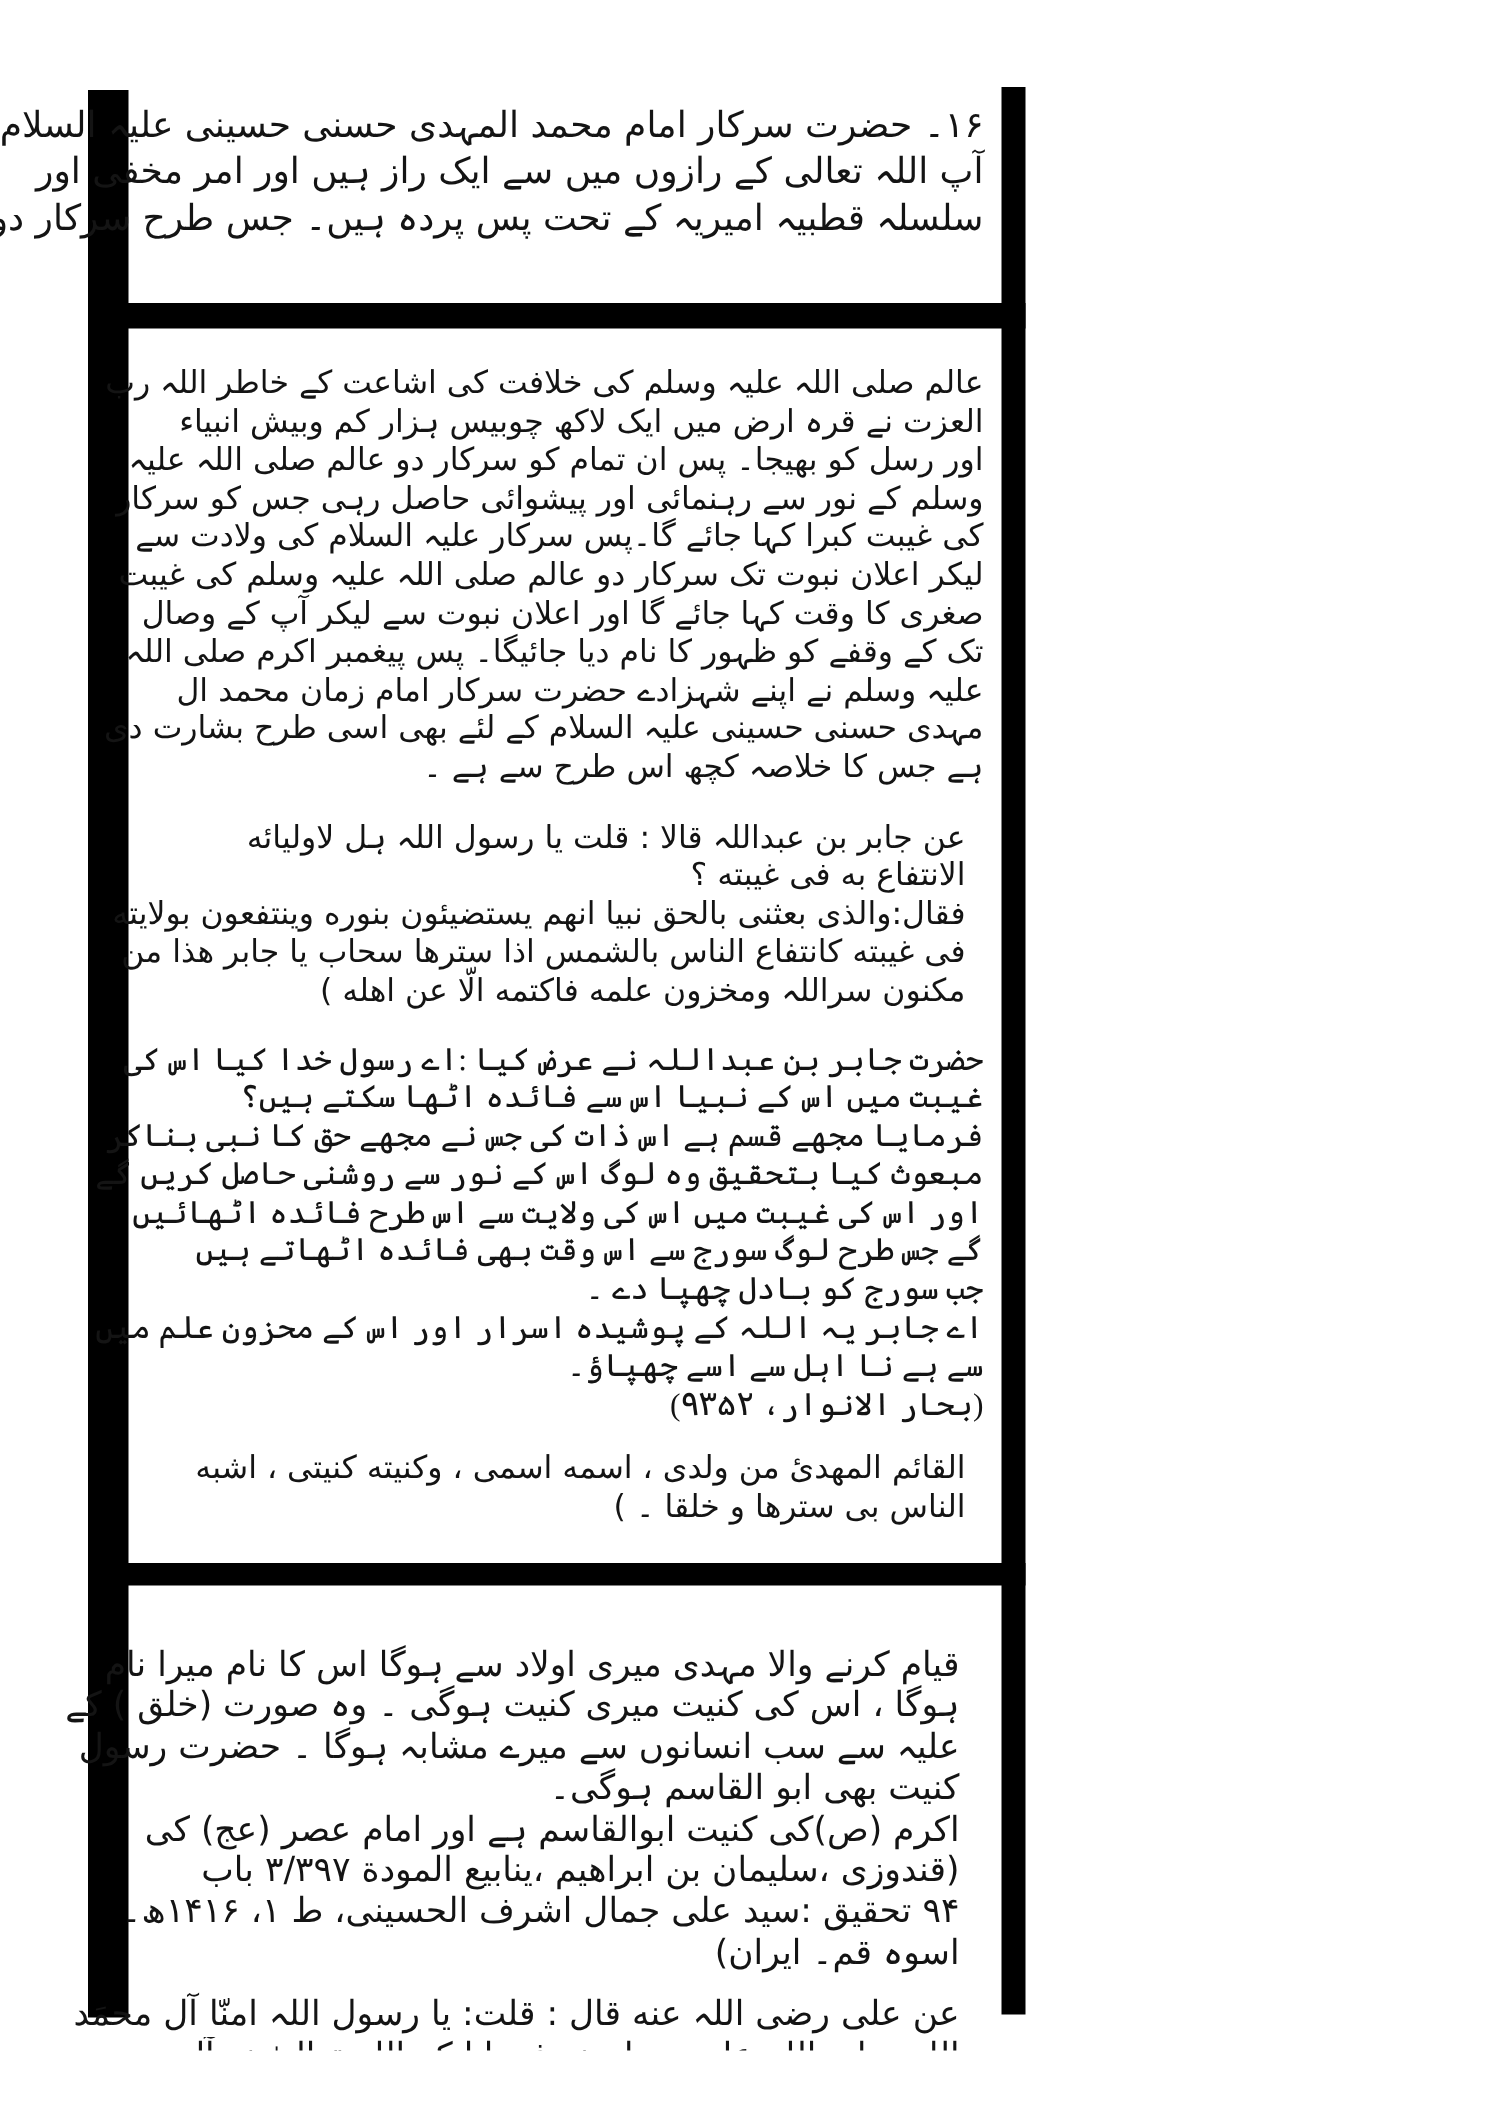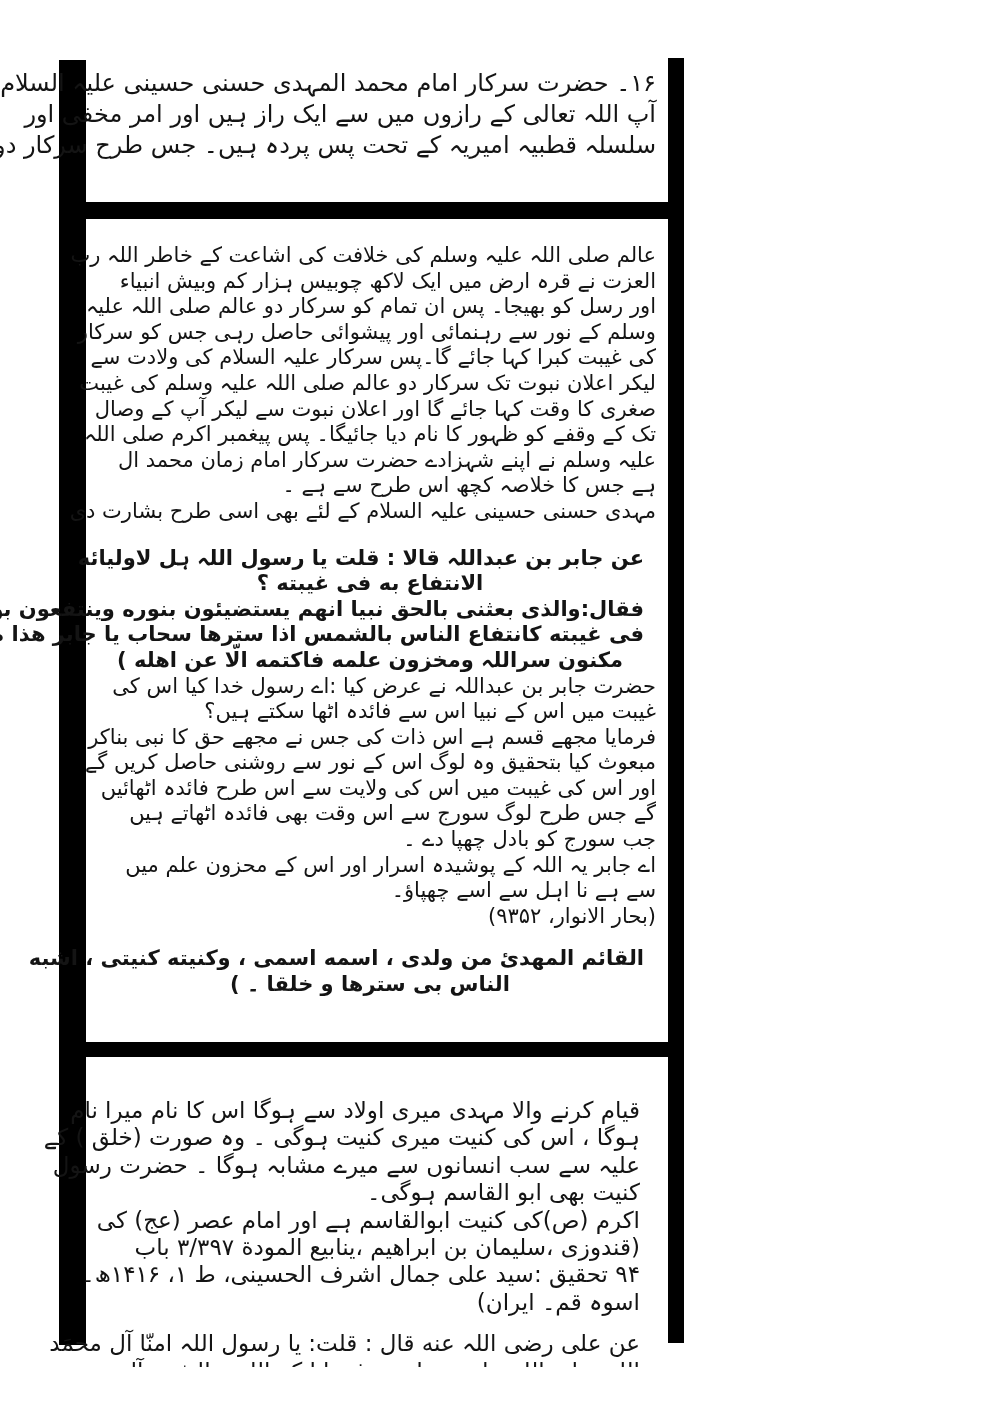--- a/index.html
+++ b/index.html
@@ -18,23 +18,23 @@
   .hbar-1{left:78px;top:202px;width:606px;height:17px;}
   .hbar-2{left:78px;top:1042px;width:606px;height:15px;}
 
   .txt{position:absolute;direction:rtl;text-align:right;}
   .line{white-space:nowrap;}
 
   .sec1{left:96px;top:68px;width:560px;font-size:24px;line-height:31px;}
   .sec2{left:96px;top:243px;width:560px;font-size:21px;line-height:25.6px;}
   .sec3{left:80px;top:1086px;width:560px;font-size:23px;line-height:27.4px;margin-top:11px;}
 
-  .quote{font-weight:bold;padding-left:0;padding-right:12px;text-align:center;}
+  .quote{font-weight:normal;padding-left:0;padding-right:12px;}
   .q1{margin-top:21px;}
-  .p2{margin-top:0;}
+  .p2{margin-top:20px;font-family:Liberation Serif, serif;}
   .q2{margin-top:17px;}
   .sec3 .p-last{margin-top:14px;}
   .clipped{height:9px;overflow:hidden;}
   .clipped .line{line-height:27.4px;}
 </style>
 </head>
 <body>
 
 <div class="page">
 
@@ -55,22 +55,22 @@
     <div class="para p1">
         <div class="line">عالم صلی اللہ علیہ وسلم کی خلافت کی اشاعت کے خاطر اللہ رب</div>
         <div class="line">العزت نے قرہ ارض میں ایک لاکھ چوبیس ہزار کم وبیش انبیاء</div>
         <div class="line">اور رسل کو بھیجا۔ پس ان تمام کو سرکار دو عالم صلی اللہ علیہ</div>
         <div class="line">وسلم کے نور سے رہنمائی اور پیشوائی حاصل رہی جس کو سرکار</div>
         <div class="line">کی غیبت کبرا کہا جائے گا۔پس سرکار علیہ السلام کی ولادت سے</div>
         <div class="line">لیکر اعلان نبوت تک سرکار دو عالم صلی اللہ علیہ وسلم کی غیبت</div>
         <div class="line">صغری کا وقت کہا جائے گا اور اعلان نبوت سے لیکر آپ کے وصال</div>
         <div class="line">تک کے وقفے کو ظہور کا نام دیا جائیگا۔ پس پیغمبر اکرم صلی اللہ</div>
         <div class="line">علیہ وسلم نے اپنے شہزادے حضرت سرکار امام زمان محمد ال</div>
+        <div class="line">مہدی حسنی حسینی علیہ السلام کے لئے بھی اسی طرح بشارت دی</div>
         <div class="line">ہے جس کا خلاصہ کچھ اس طرح سے ہے ۔</div>
-        <div class="line">مہدی حسنی حسینی علیہ السلام کے لئے بھی اسی طرح بشارت دی</div>
       </div>
     <div class="para quote q1">
         <div class="line">عن جابر بن عبداللہ قالا : قلت یا رسول اللہ ہل لاولیائه</div>
         <div class="line">الانتفاع به فی غیبته ؟</div>
         <div class="line">فقال:والذی بعثنی بالحق نبیا انھم یستضیئون بنوره وینتفعون بولایته</div>
         <div class="line">فی غیبته کانتفاع الناس بالشمس اذا سترھا سحاب یا جابر ھذا من</div>
         <div class="line">مکنون سراللہ ومخزون علمه فاکتمه الّا عن اهله )</div>
       </div>
     <div class="para p2">
         <div class="line">حضرت جابر بن عبداللہ نے عرض کیا :اے رسول خدا کیا اس کی</div>

